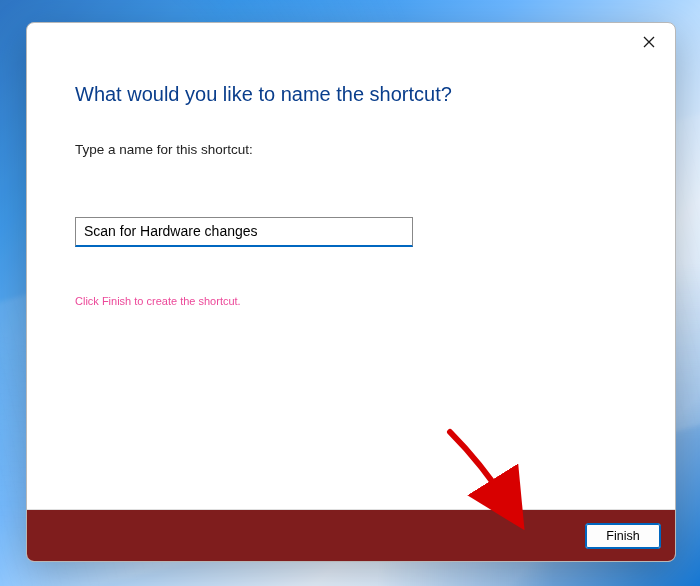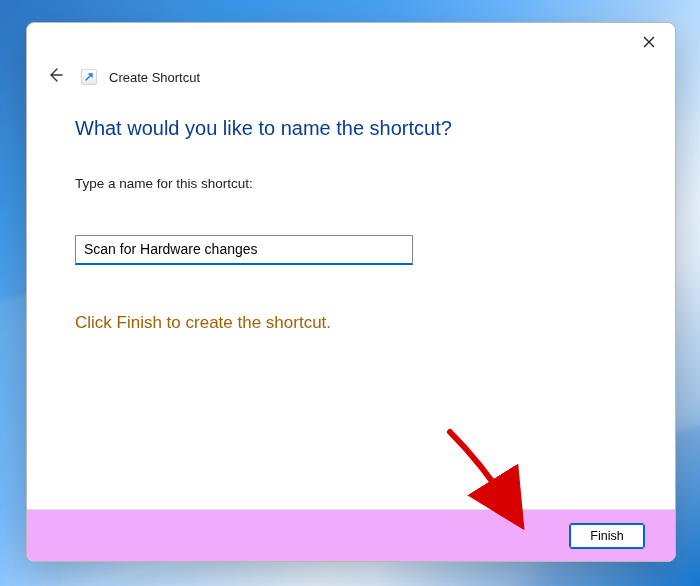--- a/index.html
+++ b/index.html
@@ -61,42 +61,42 @@
 
     .content {
       flex:1; padding: 20px 48px 8px 48px;
       color:#222;
     }
     .heading {
       font-size:20px; color:#0a3e8c; font-weight:400;
       margin-bottom: 36px;
     }
     .field-label {
-      font-size:13.5px; color:#222; margin-bottom:8px;
+      font-size:13.5px; color:#222; margin-bottom:24px;
     }
     .name-input {
       width: 338px;
       padding: 5px 8px 6px;
       font-size:14px; font-family:inherit;
       border: 1px solid #888;
       border-bottom: 2px solid #0067c0;
       outline:none;
       background:#fff;
       margin-top:36px;
     }
     .hint {
-      font-size:17px; margin-top: 48px; color:#a16207;
+      font-size:11px; margin-top: 48px; color:#ec4899;
     }
 
     .button-strip {
       height: 52px;
-      background: #f0abfc;
+      background: #7f1d1d;
       border-top: 1px solid #dfdfdf;
       display:flex; align-items:center; justify-content:flex-end;
-      gap:8px; padding: 0 30px;
+      gap:8px; padding: 0 14px;
     }
     .win-btn {
       min-width: 76px; height:26px;
       background:#fdfdfd;
       border:1px solid #8a8a8a;
       font-size:12.5px; font-family:inherit;
       padding: 0 12px;
       border-radius:3px;
       cursor:pointer;
     }
@@ -124,35 +124,20 @@
   <div class="titlebar">
     <div class="close-btn">
       <span>
         <svg viewBox="0 0 12 12">
             <path d="M1 1 L11 11 M11 1 L1 11" stroke="#1b1b1b" stroke-width="1.3" fill="none"></path>
           </svg>
       </span>
     </div>
   </div>
 
-  <div class="header-row">
-    <div class="back-btn">
-      <span>
-        <svg viewBox="0 0 16 16">
-            <path d="M10 2 L4 8 L10 14 M4 8 H15" stroke="#333" stroke-width="1.4" fill="none" stroke-linecap="round" stroke-linejoin="round"></path>
-          </svg>
-      </span>
-    </div>
-    <span class="shortcut-glyph">
-      <svg viewBox="0 0 10 10">
-          <path d="M2 8 L8 2 M5 2 H8 V5" stroke="#1a73e8" stroke-width="1.3" fill="none" stroke-linecap="round"></path>
-        </svg>
-    </span>
-    <span class="header-title">Create Shortcut</span>
-  </div>
 
   <div class="content">
     <h1 class="heading">What would you like to name the shortcut?</h1>
     <div class="field-label">Type a name for this shortcut:</div>
     <input class="name-input" type="text" value="Scan for Hardware changes" style="">
     <div class="hint">Click Finish to create the shortcut.</div>
   </div>
 
   <div class="button-strip">
     <button class="win-btn primary">Finish</button>

